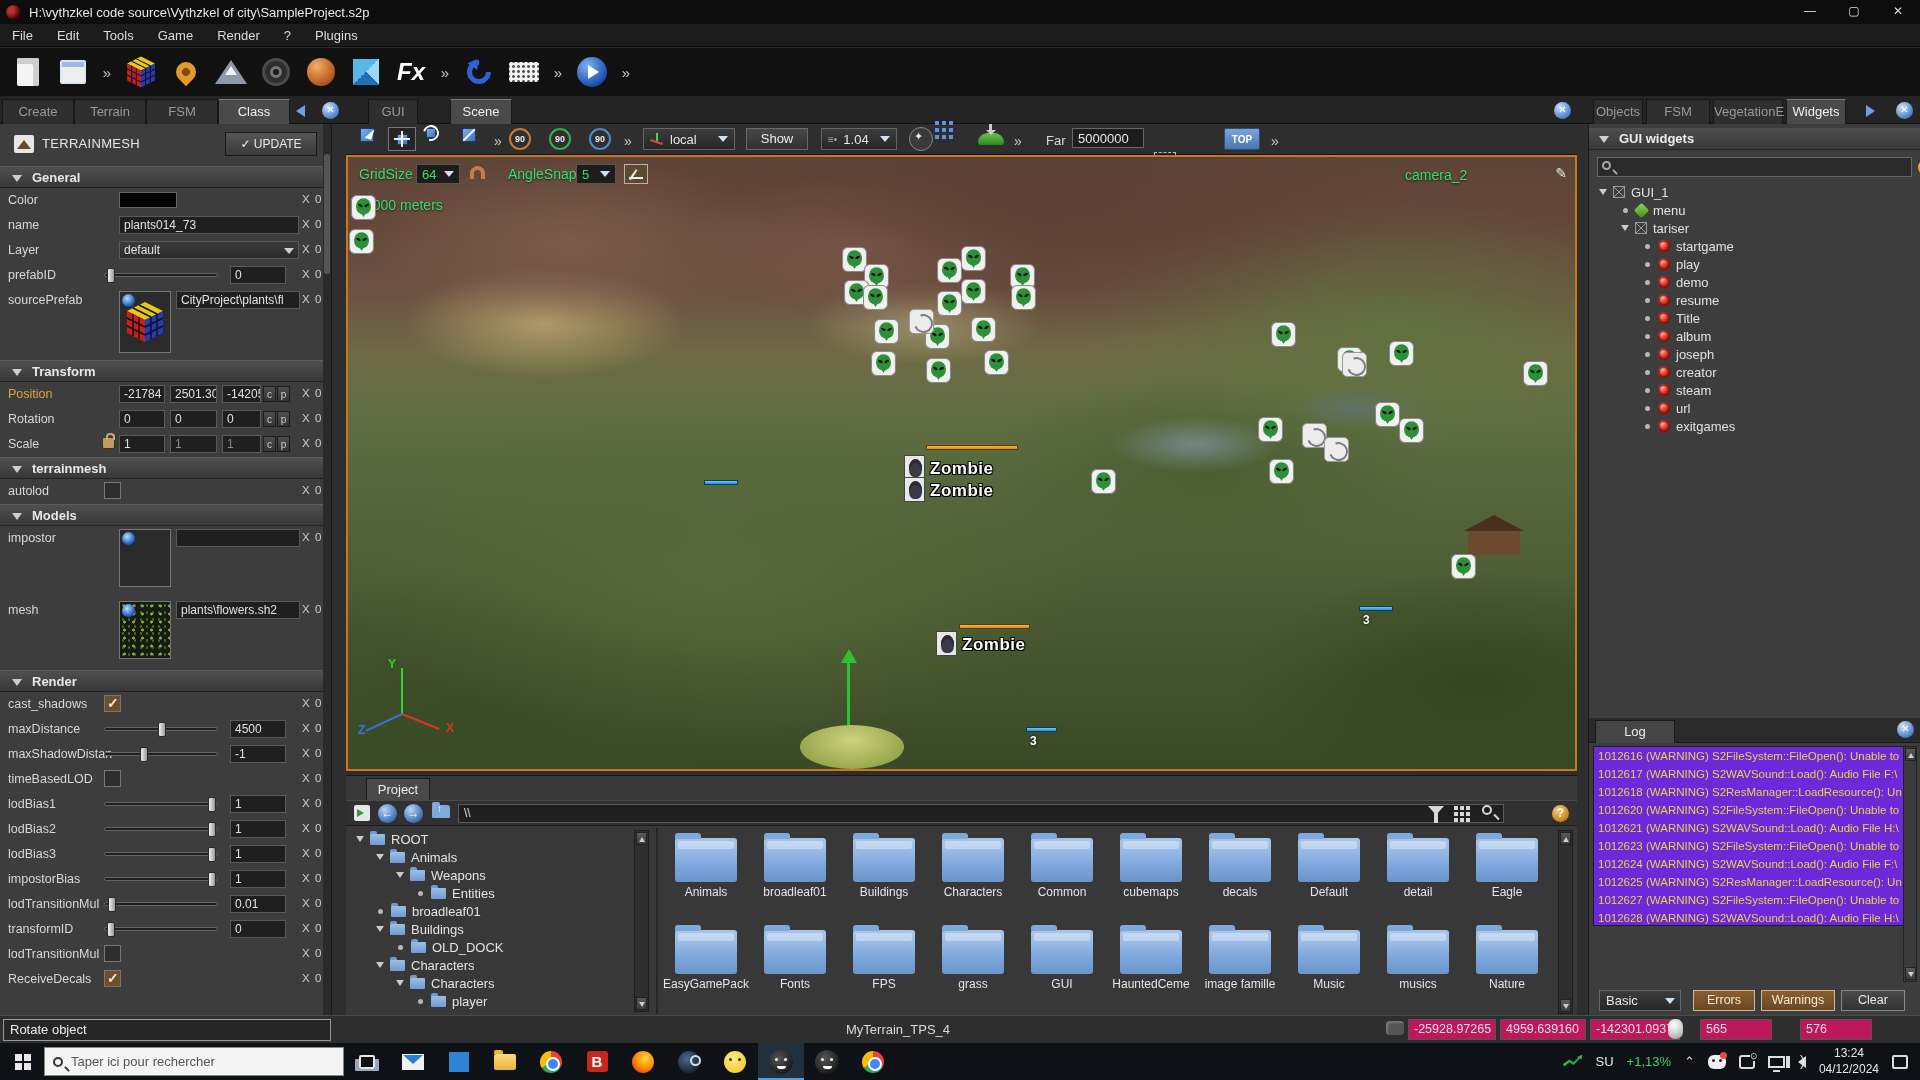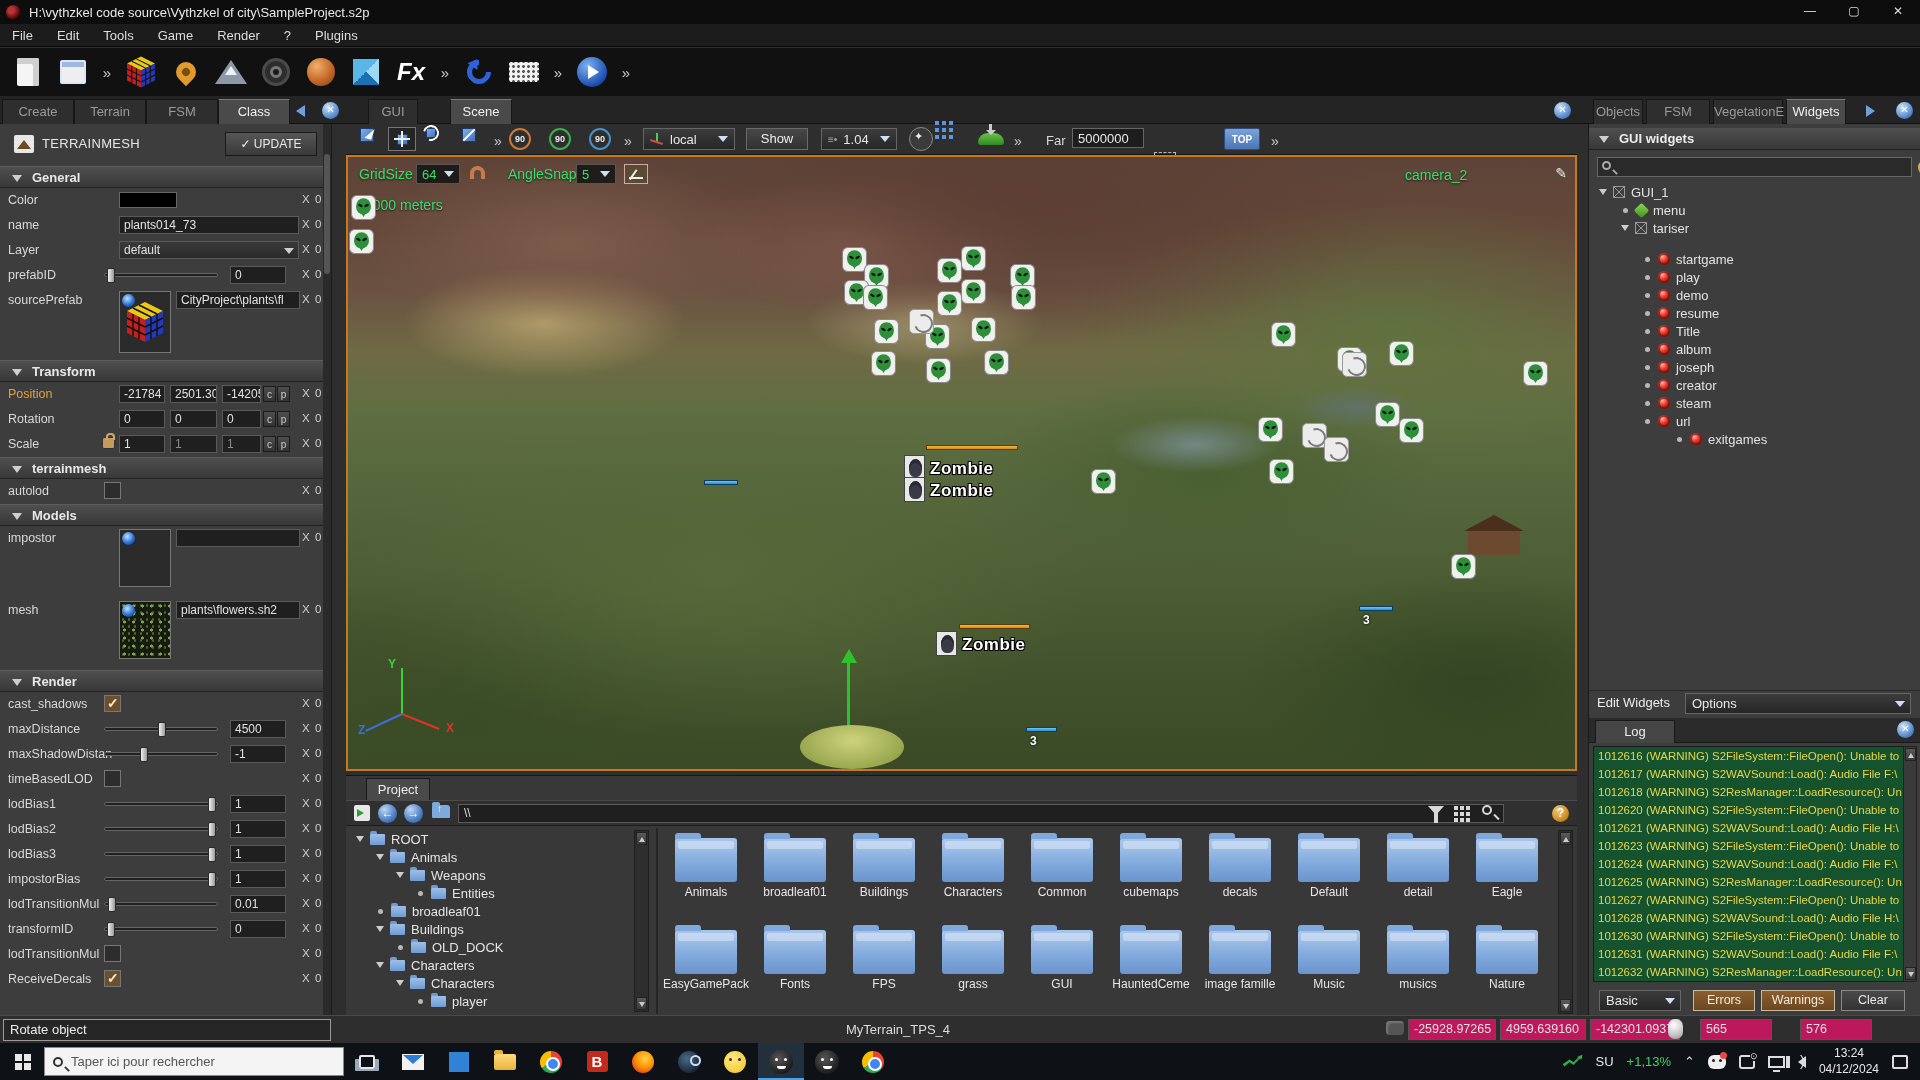--- a/index.html
+++ b/index.html
@@ -171,21 +171,21 @@
   .blt{width:5px;height:5px;border-radius:50%;background:#b8b8b8;flex:none;margin:0 2px}
   .t-frame{width:12px;height:12px;border:1px solid #9a9a9a;background:linear-gradient(45deg,transparent 46%,#9a9a9a 46% 54%,transparent 54%),linear-gradient(-45deg,transparent 46%,#9a9a9a 46% 54%,transparent 54%);flex:none}
   .t-tag{width:11px;height:11px;background:linear-gradient(135deg,#8fd65a,#3f8f1e);transform:rotate(45deg);border-radius:2px;flex:none}
   .t-donut{width:12px;height:12px;border-radius:50%;background:radial-gradient(circle at 35% 30%,#ffb0a8,#e03222 45%,#7c0f08 85%);box-shadow:inset 0 0 0 2px rgba(120,10,5,.6);flex:none}
   #ew-row{position:absolute;left:0;top:566px;width:100%;height:26px;border-top:1px solid #2a2a2a;background:#3d3d3d}
   #ew-label{position:absolute;left:8px;top:4px;color:#ececec;font-size:13px}
   #ew-opts{position:absolute;left:96px;top:2px;width:226px;height:21px;background:linear-gradient(#3c3c3c,#262626);border:1px solid #666;color:#e8e8e8;font-size:13px;line-height:19px;padding:0 6px}
   #ew-opts::after{content:"";position:absolute;right:5px;top:7px;border-left:5px solid transparent;border-right:5px solid transparent;border-top:6px solid #cfe0f5}
   #log-tabrow{position:absolute;left:0;top:594px;width:100%;height:25px;background:#2a2a2a;border-bottom:1px solid #191919}
   #log-tab{position:absolute;left:6px;top:2px;width:80px;height:23px;background:#454545;border:1px solid #191919;border-bottom:none;color:#ececec;font-size:13px;text-align:center;line-height:22px}
-  #log-list{position:absolute;left:4px;top:622px;width:314px;height:236px;background:#14532d;border:1px solid #1d1d1d;overflow:hidden}
+  #log-list{position:absolute;left:4px;top:622px;width:314px;height:180px;background:#6d28d9;border:1px solid #1d1d1d;overflow:hidden}
   .logline{white-space:nowrap;overflow:hidden;color:#e8d44d;font-size:11.5px;height:18px;line-height:18px;padding-left:4px}
   #log-scroll{position:absolute;right:3px;top:622px;width:14px;height:236px;background:#3a3a3a;border:1px solid #222}
   .scrbtn{position:absolute;left:1px;width:11px;height:13px;background:linear-gradient(#5a5a5a,#3a3a3a);border:1px solid #222}
   .scrbtn::after{content:"";position:absolute;left:2px;border-left:3.5px solid transparent;border-right:3.5px solid transparent}
   .scrbtn.up::after{top:4px;border-bottom:5px solid #ccc}
   .scrbtn.dn::after{top:4px;border-top:5px solid #ccc}
   #log-btns{position:absolute;left:0;top:864px;width:100%;height:26px}
   #log-basic{position:absolute;left:10px;top:2px;width:82px;height:21px;background:linear-gradient(#3c3c3c,#262626);border:1px solid #666;color:#e8e8e8;font-size:13px;line-height:19px;padding:0 6px}
   #log-basic::after{content:"";position:absolute;right:5px;top:7px;border-left:5px solid transparent;border-right:5px solid transparent;border-top:6px solid #cfe0f5}
   .logbtn{position:absolute;top:2px;height:21px;border:1px solid #c8b89a;color:#f2e8d8;font-size:12.5px;text-align:center;line-height:19px;background:linear-gradient(#8a5f30,#6b4722)}
@@ -790,21 +790,21 @@
         <div class="trow" style="padding-left: 32px;">
           <span class="blt"></span>
           <span class="t-tag"></span>
           <span>menu</span>
         </div>
         <div class="trow" style="padding-left: 32px;">
           <span class="exp"></span>
           <span class="t-frame"></span>
           <span>tariser</span>
         </div>
-        <div class="trow" style="padding-left: 54px; margin-top: 13px;">
+        <div class="trow" style="padding-left: 54px;">
           <span class="blt"></span>
           <span class="t-donut"></span>
           <span>startgame</span>
         </div>
         <div class="trow" style="padding-left: 54px;">
           <span class="blt"></span>
           <span class="t-donut"></span>
           <span>play</span>
         </div>
         <div class="trow" style="padding-left: 54px;">
@@ -840,30 +840,26 @@
         <div class="trow" style="padding-left: 54px;">
           <span class="blt"></span>
           <span class="t-donut"></span>
           <span>steam</span>
         </div>
         <div class="trow" style="padding-left: 54px;">
           <span class="blt"></span>
           <span class="t-donut"></span>
           <span>url</span>
         </div>
-        <div class="trow" style="padding-left: 54px; margin-left: 32px;">
+        <div class="trow" style="padding-left: 54px;">
           <span class="blt"></span>
           <span class="t-donut"></span>
           <span>exitgames</span>
         </div>
       </div>
-    <div id="ew-row">
-      <span id="ew-label">Edit Widgets</span>
-      <span id="ew-opts">Options</span>
-    </div>
     <div id="log-tabrow">
       <span id="log-tab">Log</span>
       <span class="roundbtn" style="right:6px;top:3px;left:auto">✕</span>
     </div>
     <div id="log-list">
         <div class="logline">1012616 (WARNING) S2FileSystem::FileOpen(): Unable to</div>
         <div class="logline">1012617 (WARNING) S2WAVSound::Load(): Audio File F:\</div>
         <div class="logline">1012618 (WARNING) S2ResManager::LoadResource(): Un</div>
         <div class="logline">1012620 (WARNING) S2FileSystem::FileOpen(): Unable to</div>
         <div class="logline">1012621 (WARNING) S2WAVSound::Load(): Audio File H:\</div>

